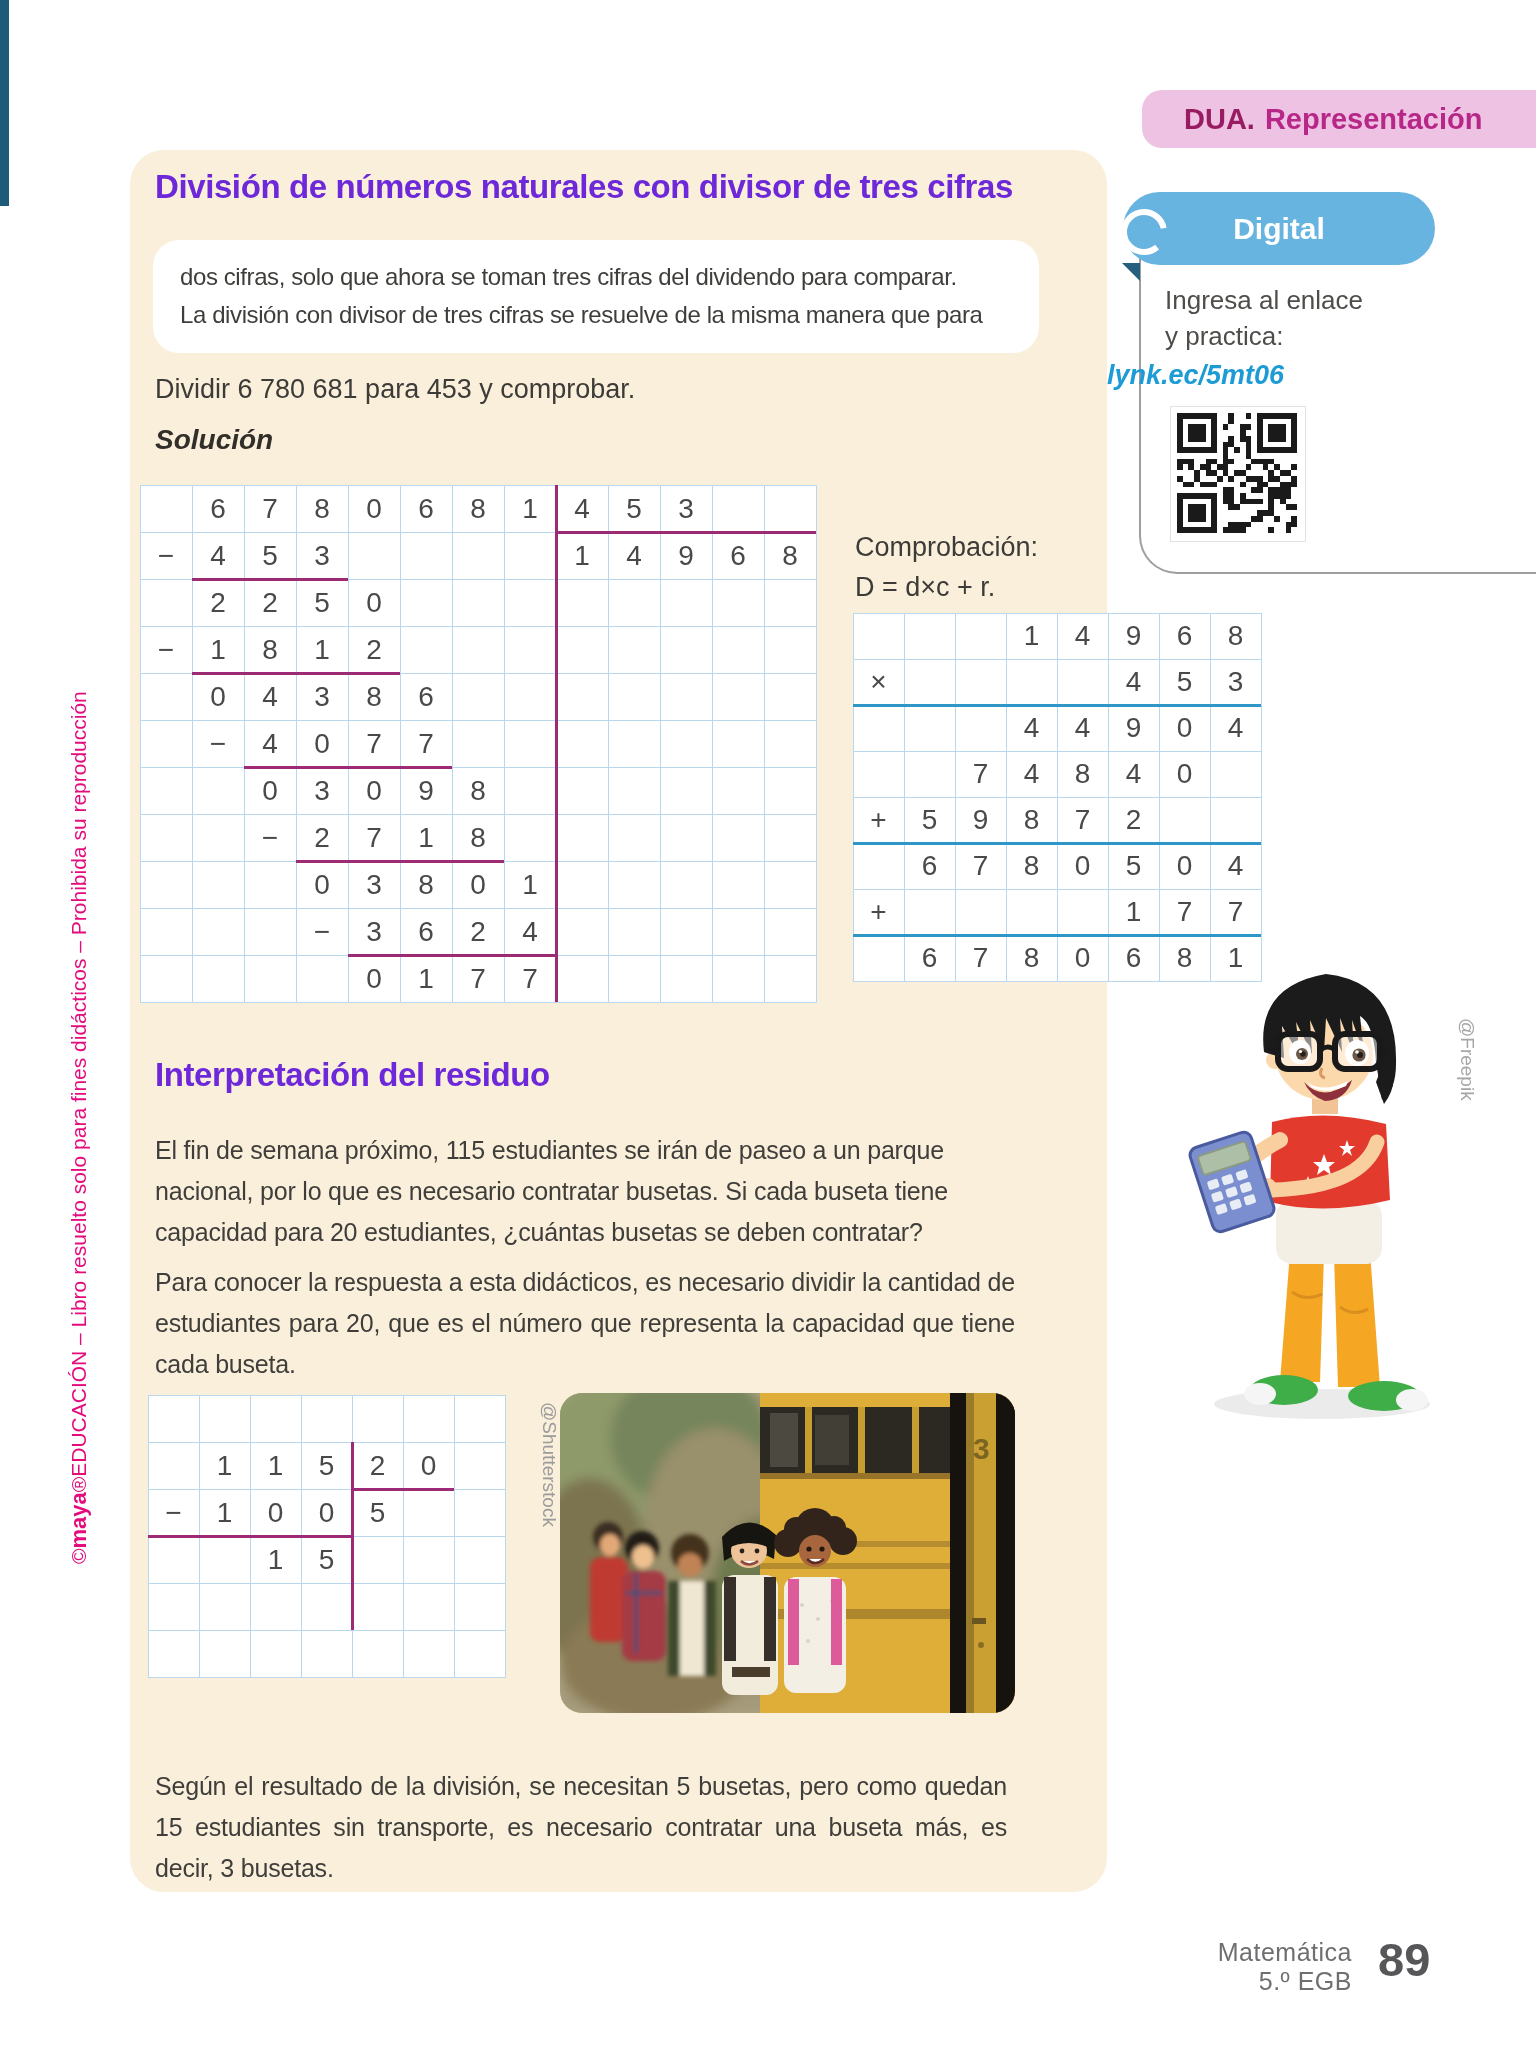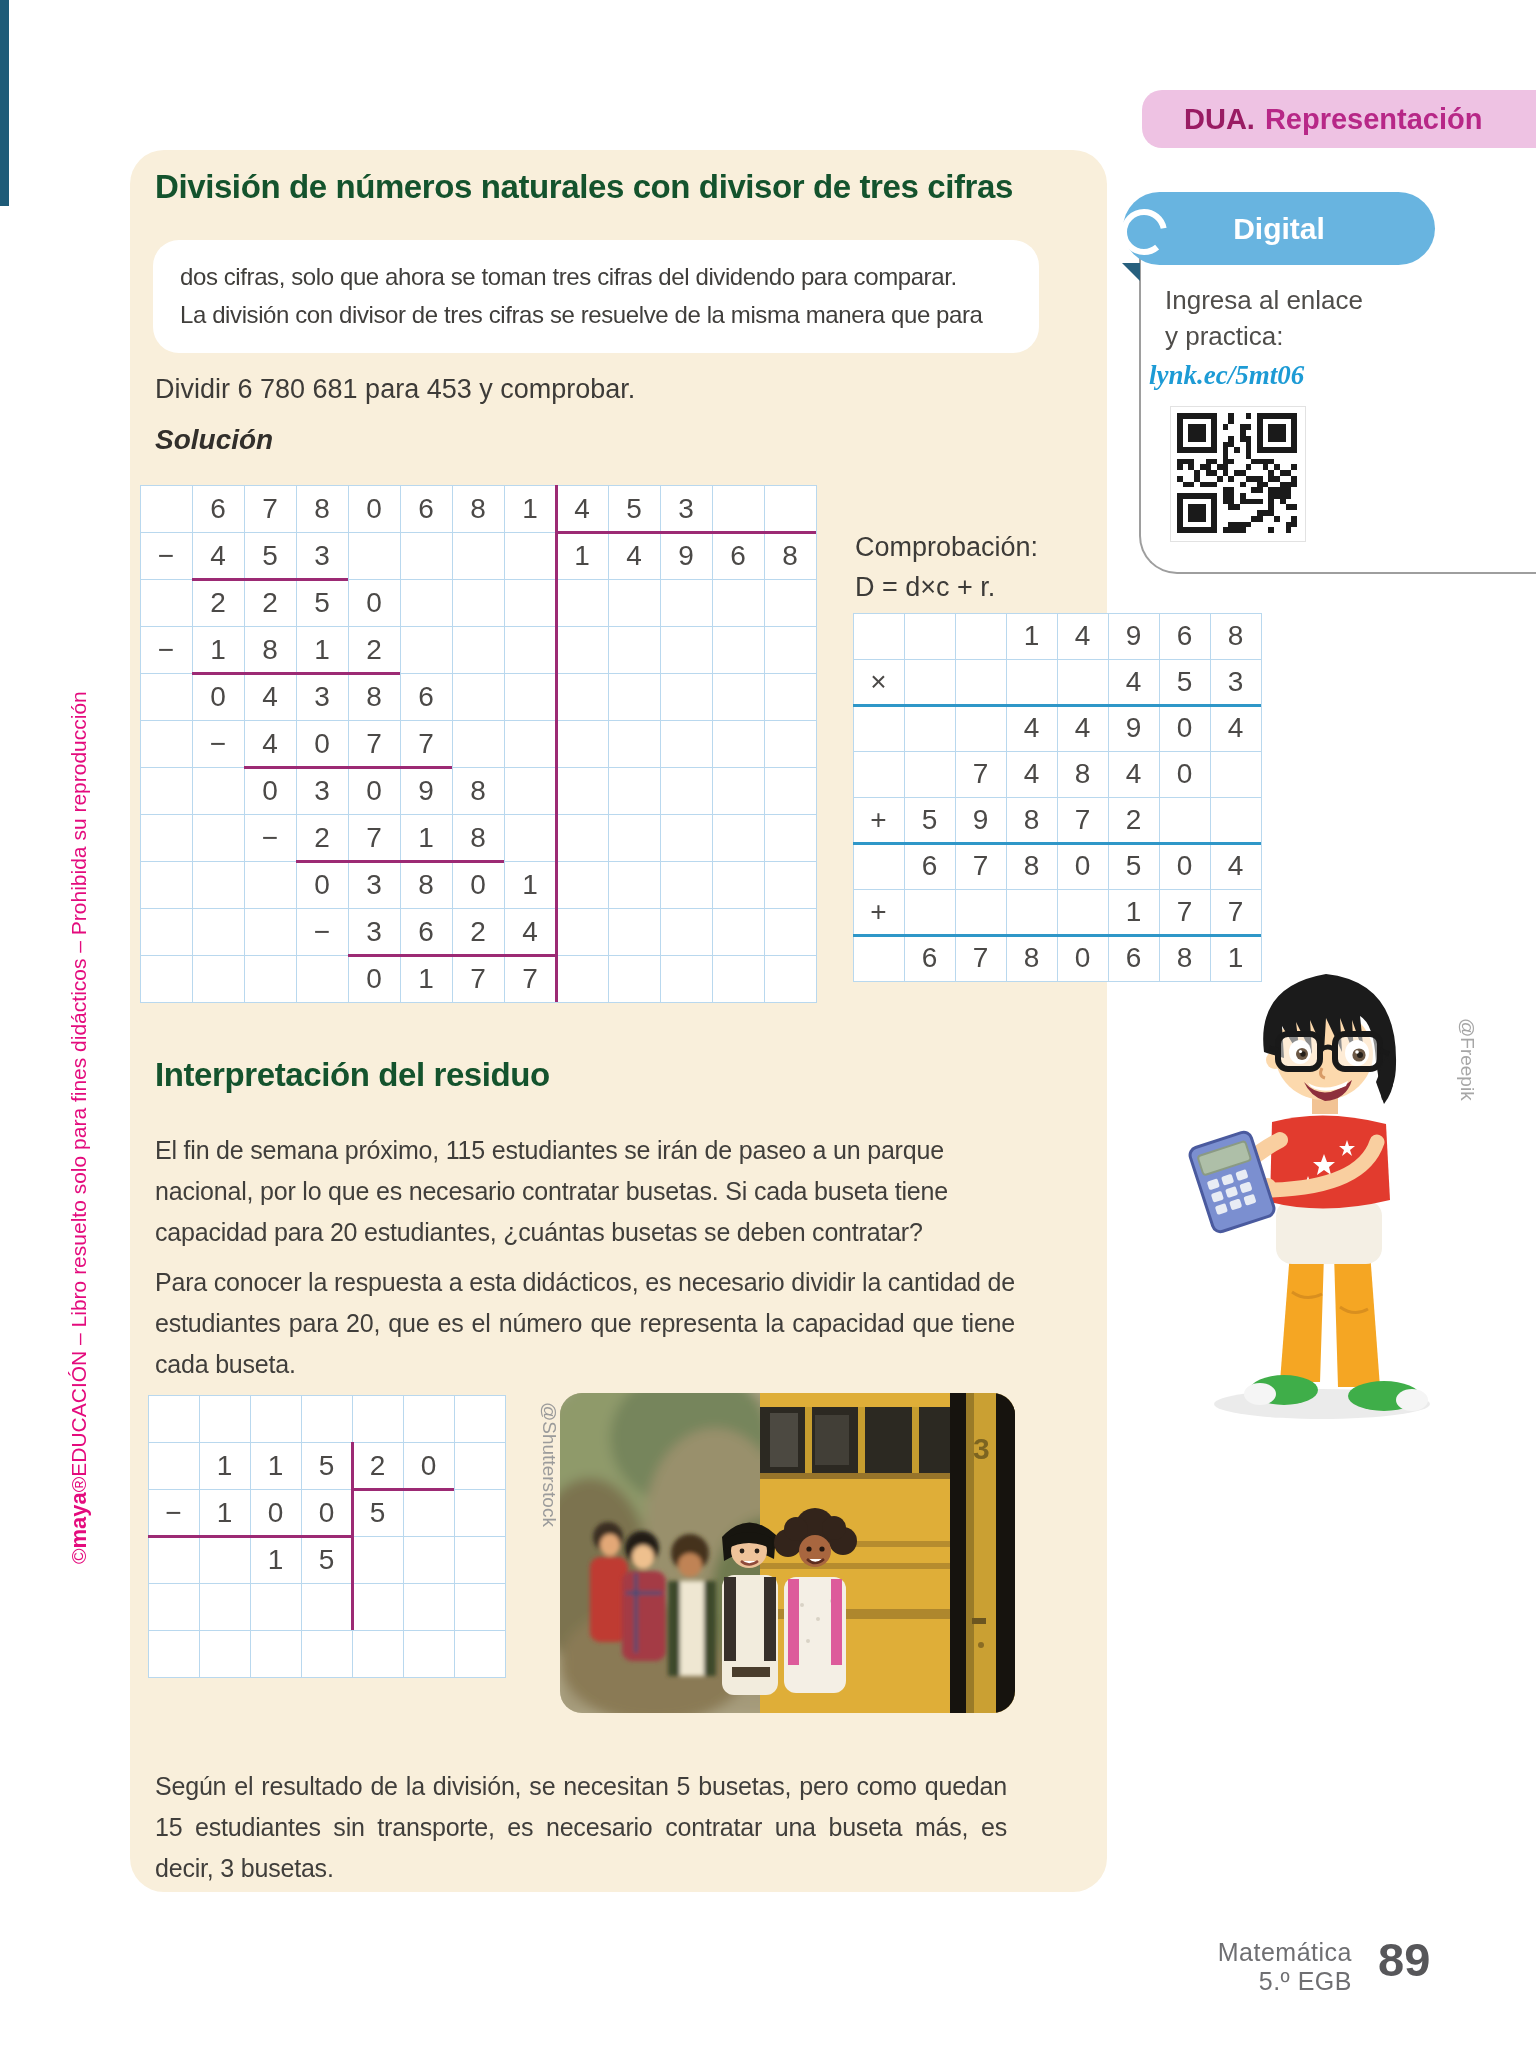--- a/index.html
+++ b/index.html
@@ -4,21 +4,21 @@
 <style>
   html,body{margin:0;padding:0;background:#fff;}
   .page{position:relative;width:1536px;height:2048px;background:#fff;
         font-family:"Liberation Sans",sans-serif;overflow:hidden;
         --gl:#b9d8ee;}
   .abs{position:absolute;}
   
   .panel{background:#f9efdb;border-radius:34px;}
   .whitebox{background:#fff;border-radius:26px;}
   
-  .h1{font-size:33px;font-weight:700;color:#14532d;letter-spacing:-0.4px;}
+  .h1{font-size:33px;font-weight:700;color:#6d28d9;letter-spacing:-0.4px;}
   .body-t{font-size:25px;color:#403e3b;line-height:41px;letter-spacing:-0.2px;}
   .intro-t{font-size:24px;color:#403e3b;line-height:38px;letter-spacing:-0.4px;}
   .intro-t span{display:block;}
   .just{text-align:justify;}
   .sol{font-size:28px;font-weight:700;font-style:italic;color:#322f2b;}
   .exr{font-size:27px;color:#3d3b38;}
   .chk{font-size:27px;color:#3d3b38;line-height:40px;}
   
   .mgrid{position:absolute;background:#fff;
     border-right:1px solid var(--gl);border-bottom:1px solid var(--gl);
@@ -211,21 +211,21 @@
   <svg class="abs" style="left:1116px;top:204px;" width="60" height="60" viewBox="0 0 60 60">
     <circle cx="28" cy="28" r="20" fill="none" stroke="#ffffff" stroke-width="6" stroke-dasharray="104 34" stroke-dashoffset="-17"></circle>
   </svg>
   <svg class="abs" style="left:1120px;top:263px;" width="22" height="20" viewBox="0 0 22 20">
     <polygon points="2,0 20,0 20,18" fill="#27607e"></polygon>
   </svg>
   <div class="abs dtext" style="left:1165px;top:282px;width:300px;">
     <span>Ingresa al enlace</span>
     <span>y practica:</span>
   </div>
-  <a class="abs dlink" href="#" style="left:1149px;top:360px;font-family:Liberation Serif, serif;">lynk.ec/5mt06</a>
+  <a class="abs dlink" href="#" style="left:1107px;top:360px;">lynk.ec/5mt06</a>
   <div class="abs" style="left:1170px;top:406px;width:134px;height:134px;background:#fff;border:1px solid #e2e2e2;"></div>
   <svg id="qr" class="abs" style="left:1177px;top:413px;" width="120" height="120" viewBox="0 0 21 21" shape-rendering="crispEdges">
       <rect x="0" y="0" width="21" height="21" fill="#fff"></rect>
       <rect x="9" y="0" width="1" height="1" fill="#1a1a1a"></rect>
       <rect x="12" y="0" width="1" height="1" fill="#1a1a1a"></rect>
       <rect x="9" y="1" width="1" height="1" fill="#1a1a1a"></rect>
       <rect x="8" y="2" width="1" height="1" fill="#1a1a1a"></rect>
       <rect x="11" y="2" width="1" height="1" fill="#1a1a1a"></rect>
       <rect x="12" y="2" width="1" height="1" fill="#1a1a1a"></rect>
       <rect x="11" y="3" width="1" height="1" fill="#1a1a1a"></rect>

